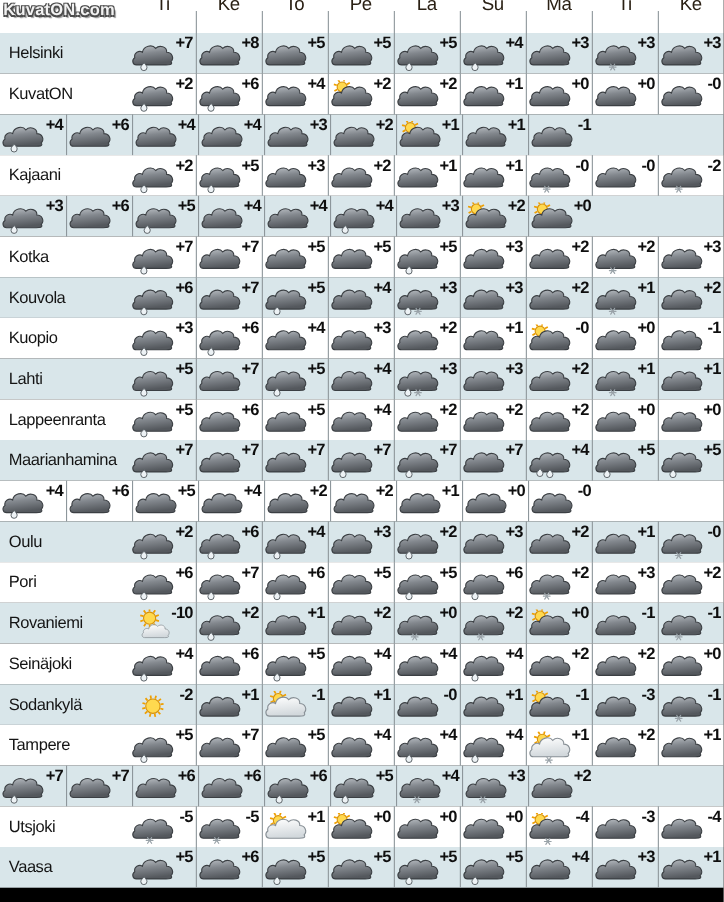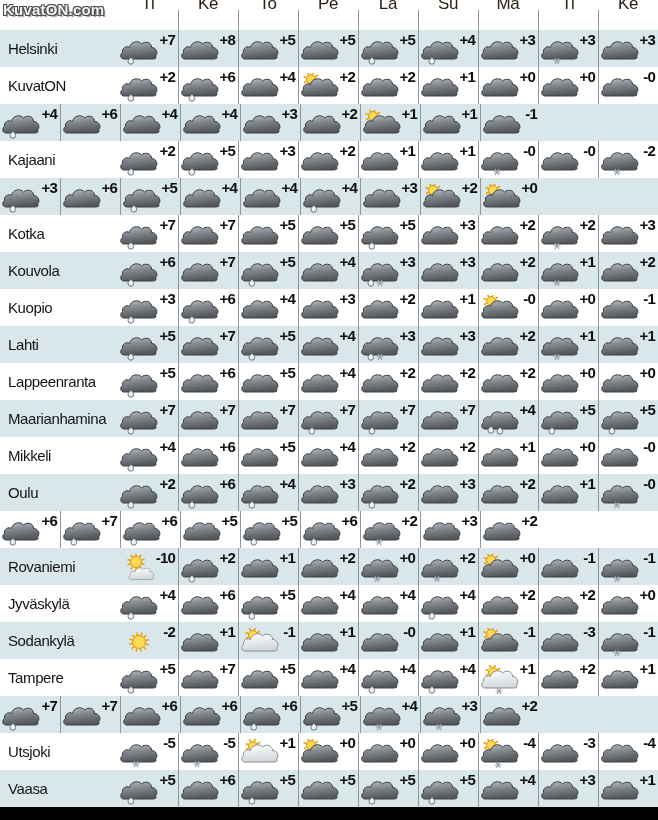--- a/index.html
+++ b/index.html
@@ -818,21 +818,20 @@
           </div>
           <div class="cell">
             <svg width="40" height="30" viewBox="0 0 40 30">
               <path d="M5 23C1.5 23 0.5 18.5 3.5 16.5 2.5 12 7.5 9.5 10.5 11.5 11.5 5.5 19.5 4 22.5 8 26 4.5 33 6.5 32.5 11.5 37.5 11.5 39.5 17 36.5 20 38.5 23 34.5 23 32 23Z" fill="url(#gdark)" stroke="#3b3f43" stroke-width="1"></path>
               <path transform="translate(9,21)" d="M3 0C4.2 1.8 5.6 2.8 5.6 4.4A2.8 2.8 0 1 1 0 4.4C0 2.8 1.8 1.8 3 0Z" fill="#edf2f5" stroke="#5c6368" stroke-width="0.9"></path>
             </svg>
             <span class="temp">+5</span>
           </div>
         </div>
         <div class="row">
-          <div class="city">Mikkeli</div>
           <div class="cell">
             <svg width="40" height="30" viewBox="0 0 40 30">
               <path d="M5 23C1.5 23 0.5 18.5 3.5 16.5 2.5 12 7.5 9.5 10.5 11.5 11.5 5.5 19.5 4 22.5 8 26 4.5 33 6.5 32.5 11.5 37.5 11.5 39.5 17 36.5 20 38.5 23 34.5 23 32 23Z" fill="url(#gdark)" stroke="#3b3f43" stroke-width="1"></path>
               <path transform="translate(9,21)" d="M3 0C4.2 1.8 5.6 2.8 5.6 4.4A2.8 2.8 0 1 1 0 4.4C0 2.8 1.8 1.8 3 0Z" fill="#edf2f5" stroke="#5c6368" stroke-width="0.9"></path>
             </svg>
             <span class="temp">+4</span>
           </div>
           <div class="cell">
             <svg width="40" height="30" viewBox="0 0 40 30">
               <path d="M5 23C1.5 23 0.5 18.5 3.5 16.5 2.5 12 7.5 9.5 10.5 11.5 11.5 5.5 19.5 4 22.5 8 26 4.5 33 6.5 32.5 11.5 37.5 11.5 39.5 17 36.5 20 38.5 23 34.5 23 32 23Z" fill="url(#gdark)" stroke="#3b3f43" stroke-width="1"></path>
@@ -942,20 +941,21 @@
               <g transform="translate(14,22)" stroke="#99a2a8" stroke-width="1.1" stroke-linecap="round">
                 <line x1="0" y1="3" x2="6" y2="3"></line>
                 <line x1="1.2" y1="0.4" x2="4.8" y2="5.6"></line>
                 <line x1="4.8" y1="0.4" x2="1.2" y2="5.6"></line>
               </g>
             </svg>
             <span class="temp">-0</span>
           </div>
         </div>
         <div class="row">
+          <div class="city">Pori</div>
           <div class="cell">
             <svg width="40" height="30" viewBox="0 0 40 30">
               <path d="M5 23C1.5 23 0.5 18.5 3.5 16.5 2.5 12 7.5 9.5 10.5 11.5 11.5 5.5 19.5 4 22.5 8 26 4.5 33 6.5 32.5 11.5 37.5 11.5 39.5 17 36.5 20 38.5 23 34.5 23 32 23Z" fill="url(#gdark)" stroke="#3b3f43" stroke-width="1"></path>
               <path transform="translate(9,21)" d="M3 0C4.2 1.8 5.6 2.8 5.6 4.4A2.8 2.8 0 1 1 0 4.4C0 2.8 1.8 1.8 3 0Z" fill="#edf2f5" stroke="#5c6368" stroke-width="0.9"></path>
             </svg>
             <span class="temp">+6</span>
           </div>
           <div class="cell">
             <svg width="40" height="30" viewBox="0 0 40 30">
               <path d="M5 23C1.5 23 0.5 18.5 3.5 16.5 2.5 12 7.5 9.5 10.5 11.5 11.5 5.5 19.5 4 22.5 8 26 4.5 33 6.5 32.5 11.5 37.5 11.5 39.5 17 36.5 20 38.5 23 34.5 23 32 23Z" fill="url(#gdark)" stroke="#3b3f43" stroke-width="1"></path>
@@ -1101,21 +1101,21 @@
               <g transform="translate(14,22)" stroke="#99a2a8" stroke-width="1.1" stroke-linecap="round">
                 <line x1="0" y1="3" x2="6" y2="3"></line>
                 <line x1="1.2" y1="0.4" x2="4.8" y2="5.6"></line>
                 <line x1="4.8" y1="0.4" x2="1.2" y2="5.6"></line>
               </g>
             </svg>
             <span class="temp">-1</span>
           </div>
         </div>
         <div class="row">
-          <div class="city">Jyväskylä</div>
+          <div class="city">Seinäjoki</div>
           <div class="cell">
             <svg width="40" height="30" viewBox="0 0 40 30">
               <path d="M5 23C1.5 23 0.5 18.5 3.5 16.5 2.5 12 7.5 9.5 10.5 11.5 11.5 5.5 19.5 4 22.5 8 26 4.5 33 6.5 32.5 11.5 37.5 11.5 39.5 17 36.5 20 38.5 23 34.5 23 32 23Z" fill="url(#gdark)" stroke="#3b3f43" stroke-width="1"></path>
               <path transform="translate(9,21)" d="M3 0C4.2 1.8 5.6 2.8 5.6 4.4A2.8 2.8 0 1 1 0 4.4C0 2.8 1.8 1.8 3 0Z" fill="#edf2f5" stroke="#5c6368" stroke-width="0.9"></path>
             </svg>
             <span class="temp">+4</span>
           </div>
           <div class="cell">
             <svg width="40" height="30" viewBox="0 0 40 30">
               <path d="M5 23C1.5 23 0.5 18.5 3.5 16.5 2.5 12 7.5 9.5 10.5 11.5 11.5 5.5 19.5 4 22.5 8 26 4.5 33 6.5 32.5 11.5 37.5 11.5 39.5 17 36.5 20 38.5 23 34.5 23 32 23Z" fill="url(#gdark)" stroke="#3b3f43" stroke-width="1"></path>

